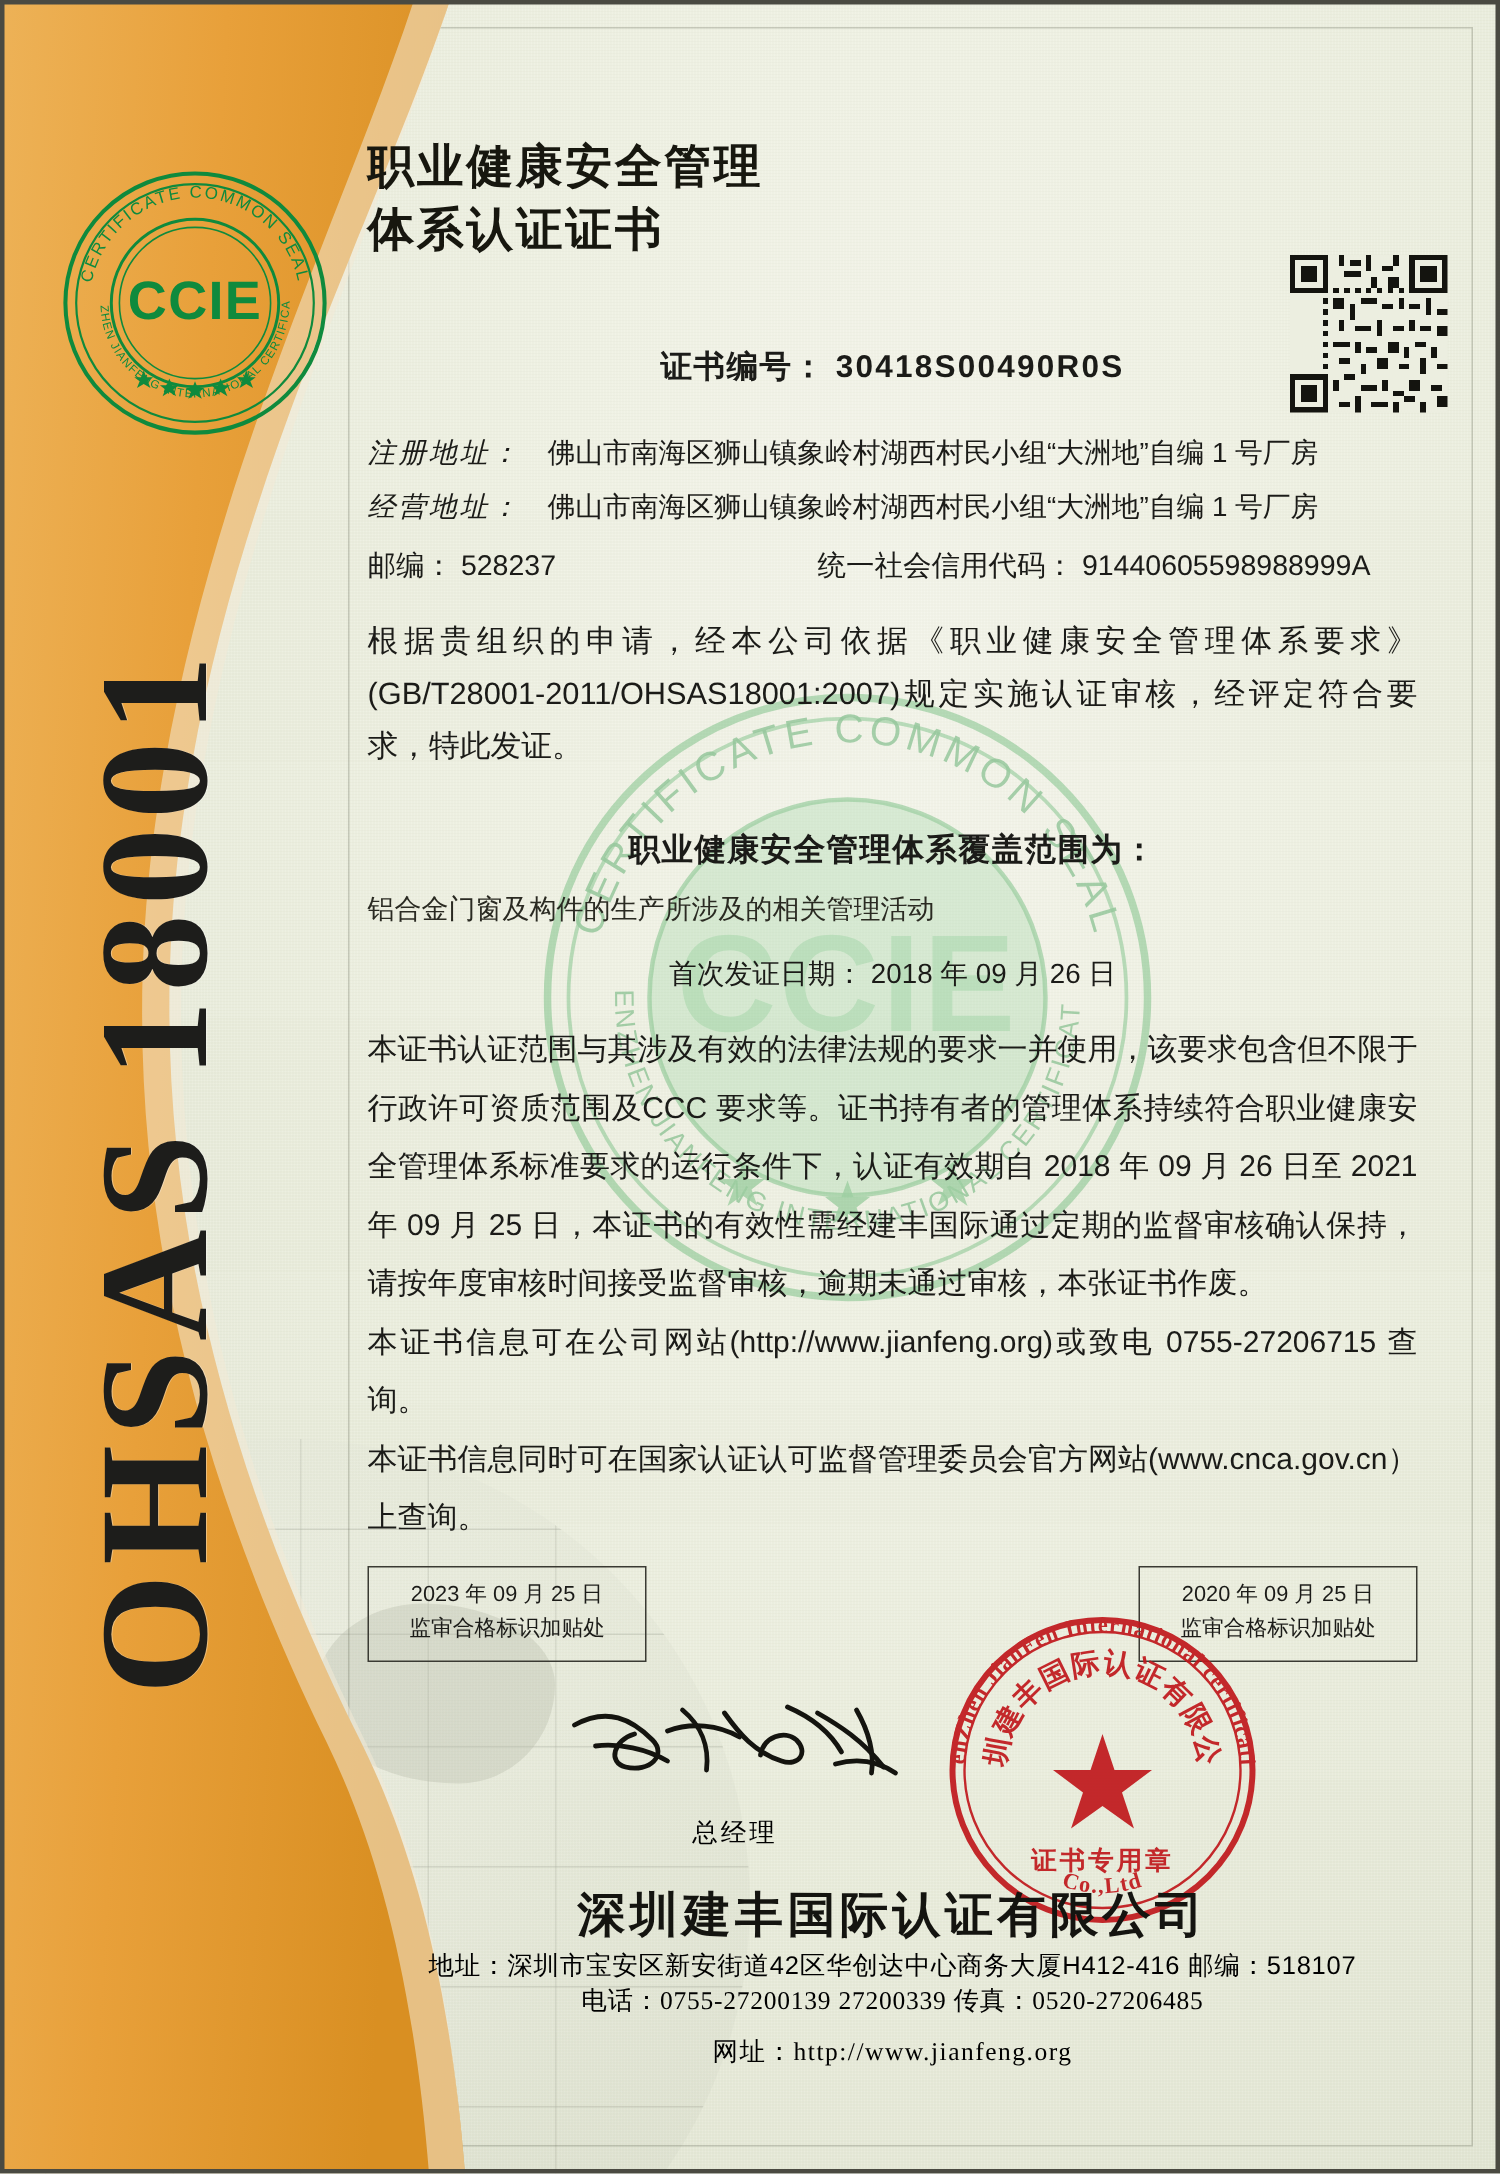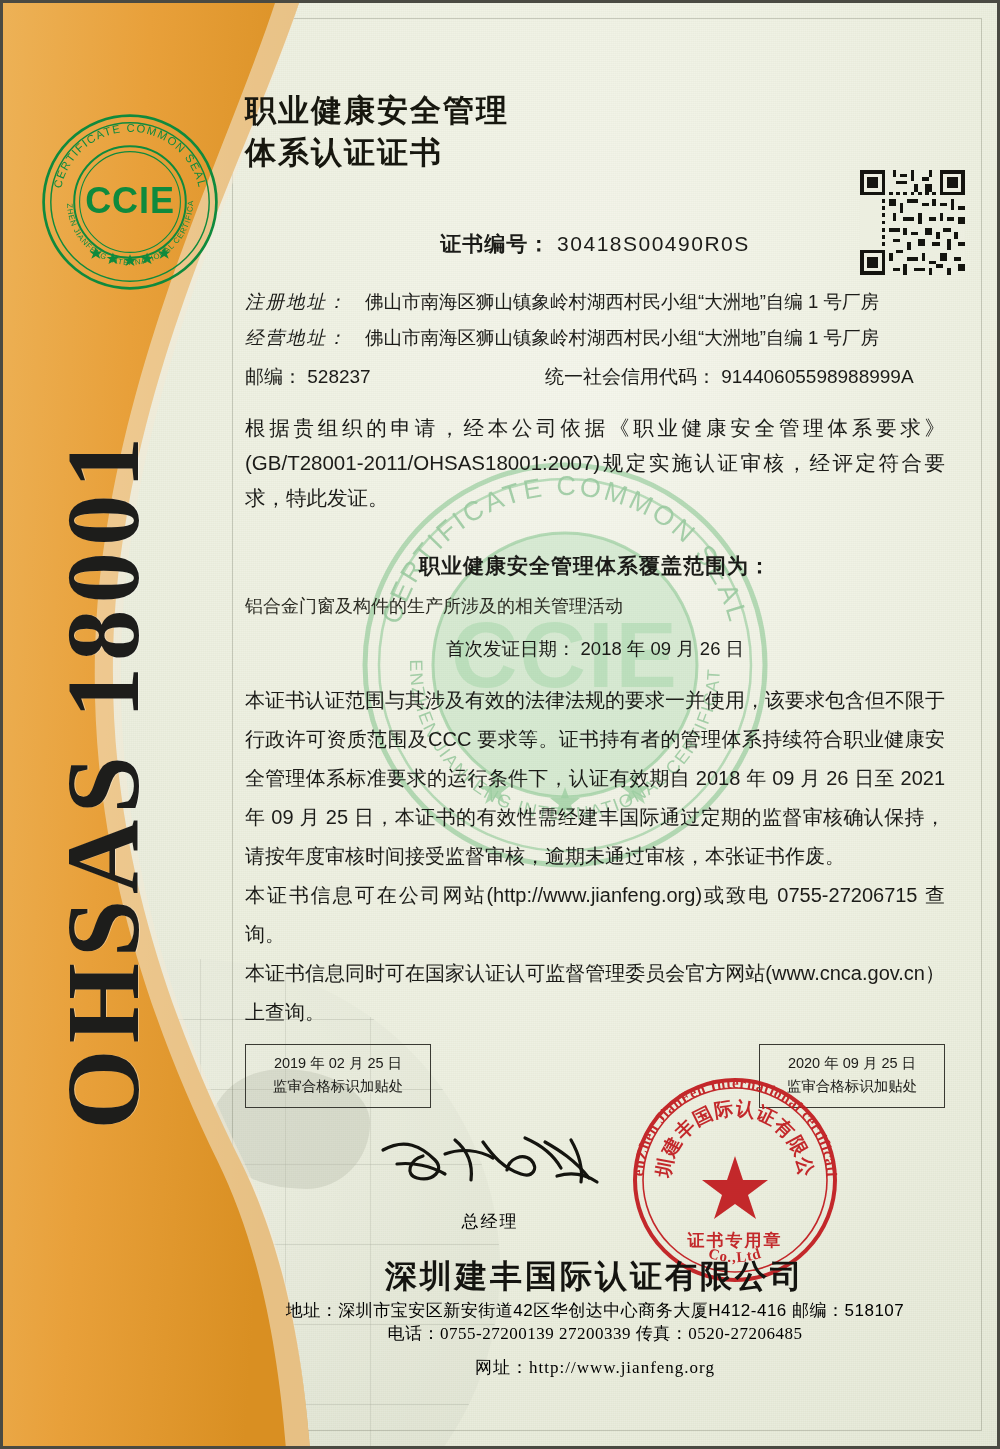--- a/index.html
+++ b/index.html
@@ -107,21 +107,21 @@
   }
 
   .certno{
     margin-top:56px;
     text-align:center;
     font-size:21px;
     letter-spacing:1px;
     font-family:"Liberation Sans",sans-serif;
   }
   .certno .lab{font-weight:bold;}
-  .certno .val{font-weight:normal;letter-spacing:1.5px;}
+  .certno .val{font-weight:bold;letter-spacing:1.5px;}
 
   .company{
     margin-top:26px;text-align:center;
     font-family:"Liberation Sans",sans-serif;
     font-weight:bold;font-size:31px;letter-spacing:2px;
   }
 
   .addr-block{margin-top:26px;font-size:18.5px;line-height:1.95;font-family:"Liberation Sans",sans-serif;}
   .addr-row{display:flex;}
   .addr-row .k{width:120px;flex:0 0 120px;letter-spacing:2px;font-style:italic;}
@@ -423,21 +423,21 @@
     </div>
 
     <div class="fineprint">
       <p>本证书认证范围与其涉及有效的法律法规的要求一并使用，该要求包含但不限于行政许可资质范围及CCC 要求等。证书持有者的管理体系持续符合职业健康安全管理体系标准要求的运行条件下，认证有效期自 2018 年 09 月 26 日至 2021 年 09 月 25 日，本证书的有效性需经建丰国际通过定期的监督审核确认保持，请按年度审核时间接受监督审核，逾期未通过审核，本张证书作废。</p>
       <p>本证书信息可在公司网站(http://www.jianfeng.org)或致电 0755-27206715 查询。</p>
       <p>本证书信息同时可在国家认证认可监督管理委员会官方网站(www.cnca.gov.cn）上查询。</p>
     </div>
 
     <div class="stamp-boxes">
       <div class="sbox">
-        <div>2019 年 02 月 25 日</div>
+        <div>2023 年 09 月 25 日</div>
         <div>监审合格标识加贴处</div>
       </div>
       <div class="sbox">
         <div>2020 年 09 月 25 日</div>
         <div>监审合格标识加贴处</div>
       </div>
     </div>
   </div>
 
   <div class="sig-area">

